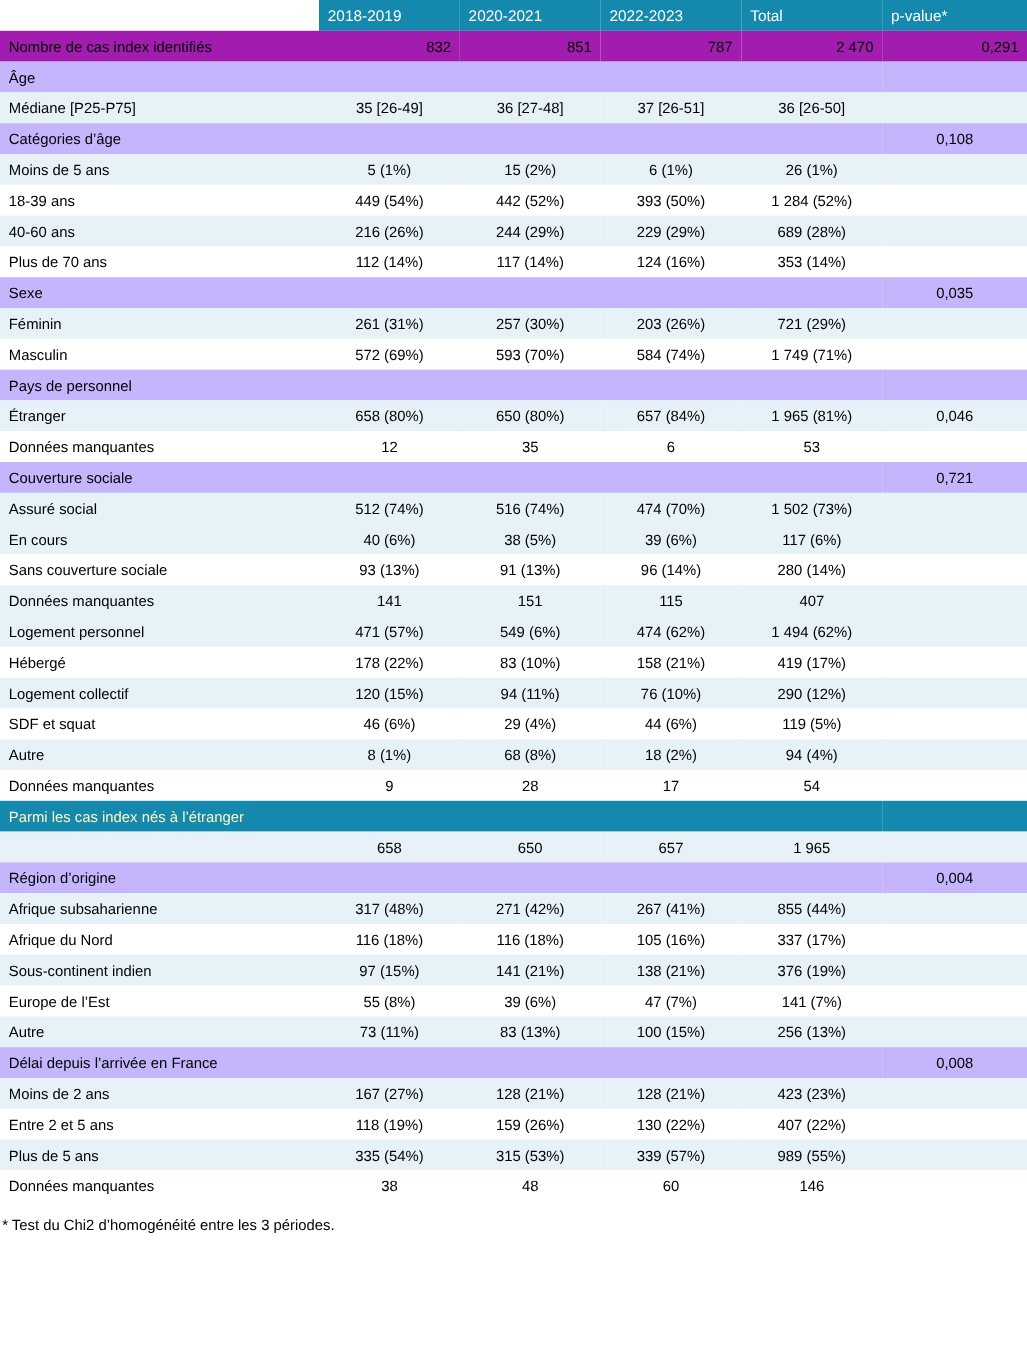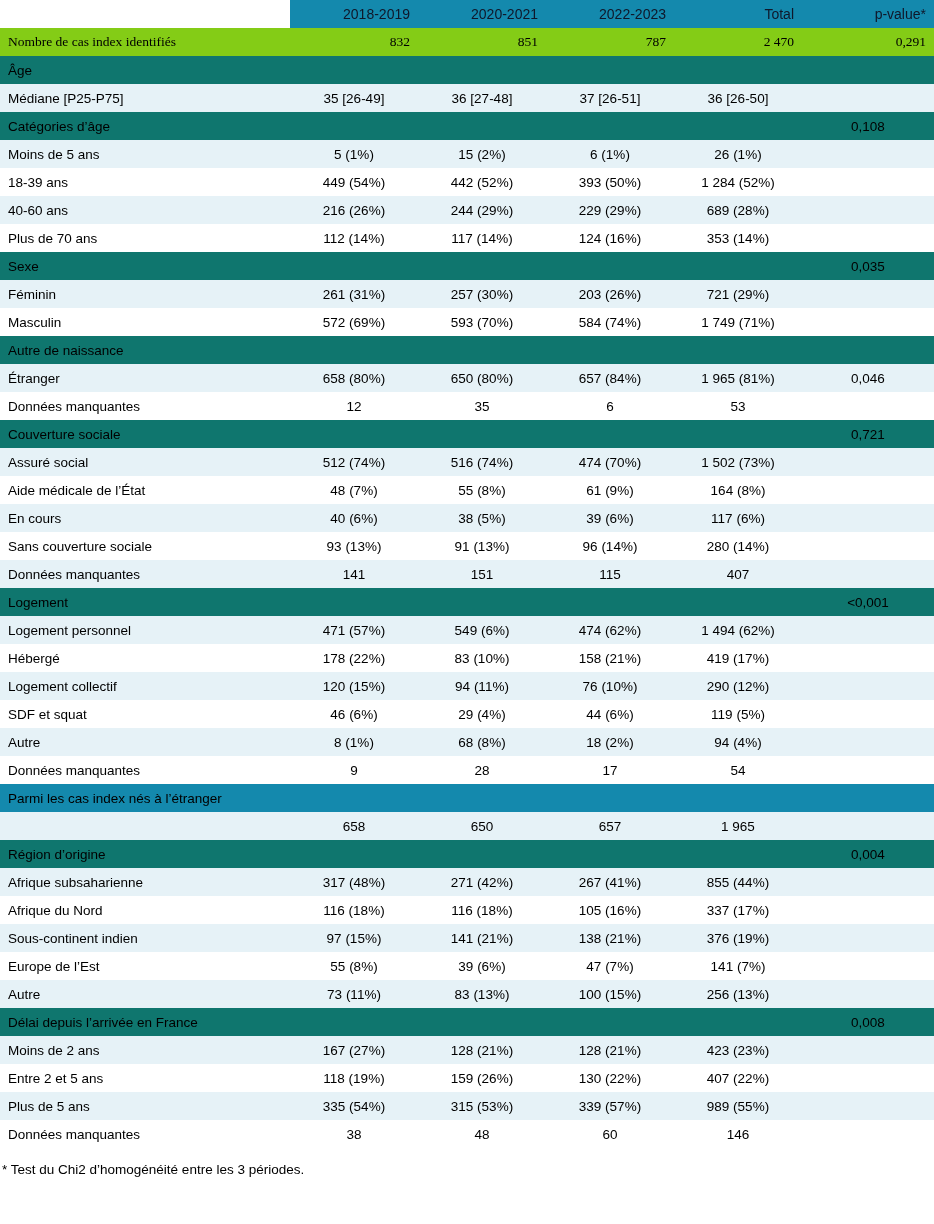--- a/index.html
+++ b/index.html
@@ -33,52 +33,51 @@
     border: 0;
   }
 
   
   .hdr-blank {
     background: #ffffff;
     height: 31px;
   }
   .hdr {
     background: #1489ad;
-    color: #0f172a;
+    color: #ffffff;
     font-weight: bold;
-    text-align: right;
+    text-align: left;
     height: 31px;
     font-size: 14px;
     border-left: 2px solid #ffffff;
   }
   .hdr.first { border-left: 2px solid #ffffff; }
 
   
   .rowTop > td {
-    background: #84cc16;
+    background: #a21caf;
     height: 30px;
-    font-family: Liberation Serif, serif;
   }
   .rowTop .lbl { font-weight: bold; }
   .rowTop .num { text-align: right; border-left: 2px solid #ffffff; }
 
   
   .sect > td {
-    background: #0f766e;
+    background: #c4b5fd;
     height: 29px;
   }
   .sect .lbl { font-weight: bold; }
   .sect .pv  { text-align: center; border-left: 2px solid #ffffff; }
 
   
   .band > td {
     background: #1489ad;
     height: 29px;
   }
-  .band .lbl { font-weight: bold; color: #000000; }
+  .band .lbl { font-weight: bold; color: #fef9c3; }
   .band .pv  { border-left: 2px solid #ffffff; }
 
   
   .d > td { height: 28px; }
   .d.alt > td { background: #e6f2f7; }
   .d.plain > td { background: #ffffff; }
   .d .lbl { text-align: left; }
   .d .num {
     text-align: center;
     border-left: 2px solid #54b4cd;
@@ -189,21 +188,21 @@
       </tr>
       <tr class="d plain">
         <td class="lbl">Masculin</td>
         <td class="num">572 (69%)</td>
         <td class="num">593 (70%)</td>
         <td class="num">584 (74%)</td>
         <td class="num total">1 749 (71%)</td>
         <td class="pv"></td>
       </tr>
       <tr class="sect">
-        <td class="lbl" colspan="5">Autre de naissance</td>
+        <td class="lbl" colspan="5">Pays de personnel</td>
         <td class="pv"></td>
       </tr>
       <tr class="d alt">
         <td class="lbl">Étranger</td>
         <td class="num">658 (80%)</td>
         <td class="num">650 (80%)</td>
         <td class="num">657 (84%)</td>
         <td class="num total">1 965 (81%)</td>
         <td class="pv">0,046</td>
       </tr>
@@ -220,28 +219,20 @@
         <td class="pv">0,721</td>
       </tr>
       <tr class="d alt">
         <td class="lbl">Assuré social</td>
         <td class="num">512 (74%)</td>
         <td class="num">516 (74%)</td>
         <td class="num">474 (70%)</td>
         <td class="num total">1 502 (73%)</td>
         <td class="pv"></td>
       </tr>
-      <tr class="d plain">
-        <td class="lbl">Aide médicale de l’État</td>
-        <td class="num">48 (7%)</td>
-        <td class="num">55 (8%)</td>
-        <td class="num">61 (9%)</td>
-        <td class="num total">164 (8%)</td>
-        <td class="pv"></td>
-      </tr>
       <tr class="d alt">
         <td class="lbl">En cours</td>
         <td class="num">40 (6%)</td>
         <td class="num">38 (5%)</td>
         <td class="num">39 (6%)</td>
         <td class="num total">117 (6%)</td>
         <td class="pv"></td>
       </tr>
       <tr class="d plain">
         <td class="lbl">Sans couverture sociale</td>
@@ -252,24 +243,20 @@
         <td class="pv"></td>
       </tr>
       <tr class="d alt">
         <td class="lbl">Données manquantes</td>
         <td class="num">141</td>
         <td class="num">151</td>
         <td class="num">115</td>
         <td class="num total">407</td>
         <td class="pv"></td>
       </tr>
-      <tr class="sect">
-        <td class="lbl" colspan="5">Logement</td>
-        <td class="pv">&lt;0,001</td>
-      </tr>
       <tr class="d alt">
         <td class="lbl">Logement personnel</td>
         <td class="num">471 (57%)</td>
         <td class="num">549 (6%)</td>
         <td class="num">474 (62%)</td>
         <td class="num total">1 494 (62%)</td>
         <td class="pv"></td>
       </tr>
       <tr class="d plain">
         <td class="lbl">Hébergé</td>

